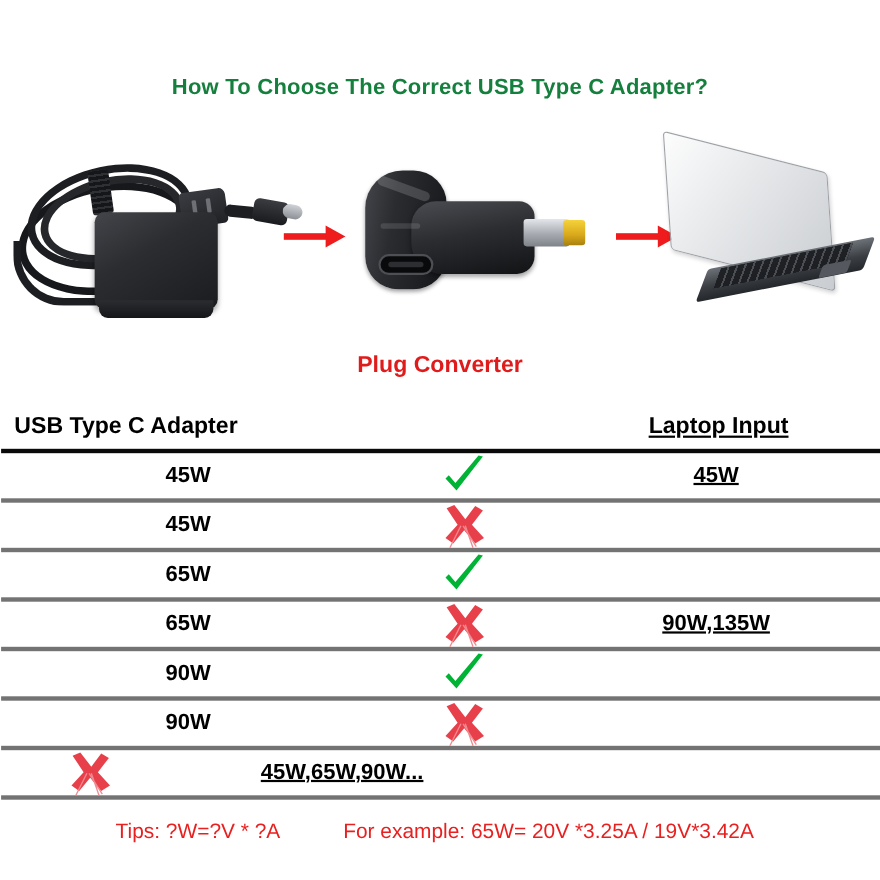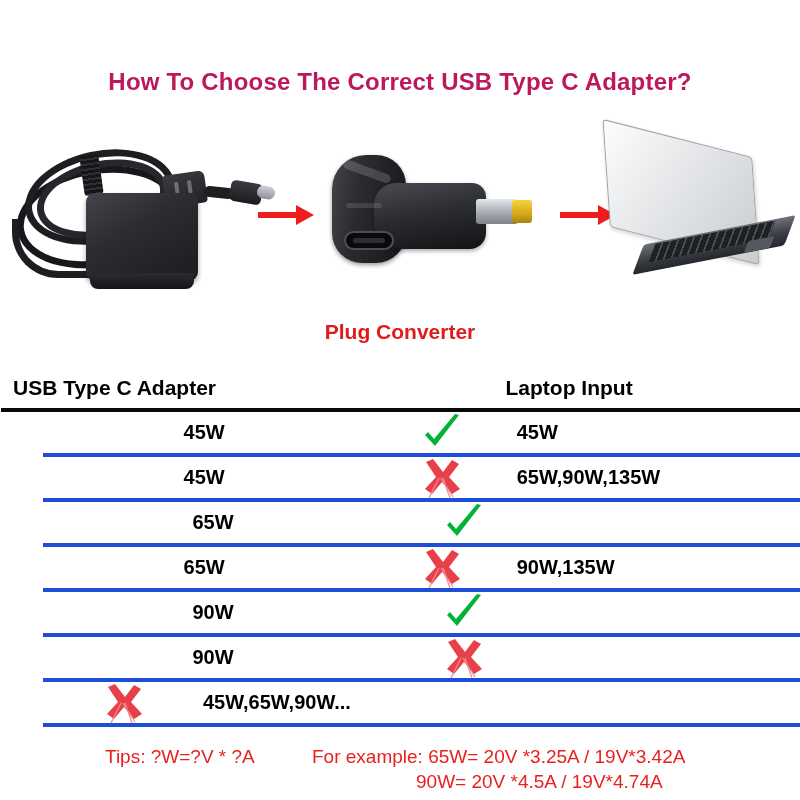--- a/index.html
+++ b/index.html
@@ -15,22 +15,22 @@
     position: relative;
   }
 
   
   .title {
     position: absolute;
     top: 68px;
     left: 0;
     width: 800px;
     text-align: center;
-    color: #be185d;
-    font-size: 24px;
+    color: #15803d;
+    font-size: 20px;
     font-weight: bold;
     letter-spacing: 0.2px;
     white-space: nowrap;
   }
 
   
   .illustration {
     position: absolute;
     top: 125px;
     left: 0;
@@ -341,42 +341,42 @@
     display: flex;
     align-items: center;
     box-sizing: border-box;
   }
   .thead {
     height: 44px;
     border-bottom: 4px solid #0a0a0a;
   }
   .trow {
     height: 45px;
-    border-bottom: 4px solid #1d4ed8;
-    margin-left: 42px;
+    border-bottom: 4px solid #737373;
   }
   .col-left {
     width: 340px;
     text-align: center;
     font-size: 20px;
     font-weight: bold;
     color: #000;
   }
   .col-mid {
     width: 160px;
     display: flex;
     align-items: center;
     justify-content: center;
   }
   .col-right {
     width: 300px;
-    text-align: left;
+    text-align: center;
     font-size: 20px;
     font-weight: bold;
     color: #000;
+    text-decoration: underline;
   }
   .thead .col-left {
     width: 340px;
     text-align: left;
     padding-left: 12px;
     font-size: 21px;
   }
   .thead .col-right { font-size: 21px; }
 
   
@@ -487,21 +487,20 @@
     <div class="col-left">45W</div>
     <div class="col-mid">
       <div class="mark">
         <svg width="44" height="40" viewBox="0 0 44 40">
           <path d="M7 4 L14 1 L24 14 L33 2 L40 6 L30 19 L41 31 L33 36 L23 24 L13 36 L6 31 L17 19 Z" fill="#e8404a"></path>
           <path d="M22 20 L34 39 M24 20 L31 40" stroke="#f08a90" stroke-width="1.2" fill="none"></path>
           <path d="M20 20 L10 40" stroke="#f08a90" stroke-width="1.2" fill="none"></path>
         </svg>
       </div>
     </div>
-    <div class="col-right">65W,90W,135W</div>
   </div>
 
   <div class="trow">
     <div class="col-left">65W</div>
     <div class="col-mid">
       <div class="mark">
         <svg width="44" height="40" viewBox="0 0 44 40">
           <path d="M6 22 L16 33 L40 2 L36 1 L15 26 L9 19 Z" fill="#00b335"></path>
           <path d="M40 2 L33 14 L37 7 Z" fill="#3ecf5f"></path>
         </svg>
@@ -559,15 +558,14 @@
       </div>
     </div>
     <div class="col-right">45W,65W,90W...</div>
   </div>
 </div>
 
 <div class="footer">
   <div class="tips">Tips: ?W=?V * ?A</div>
   <div class="example">
     <span>For example: 65W= 20V *3.25A / 19V*3.42A</span>
-    <span class="l2">90W= 20V *4.5A / 19V*4.74A</span>
   </div>
 </div>
 
 </body></html>

